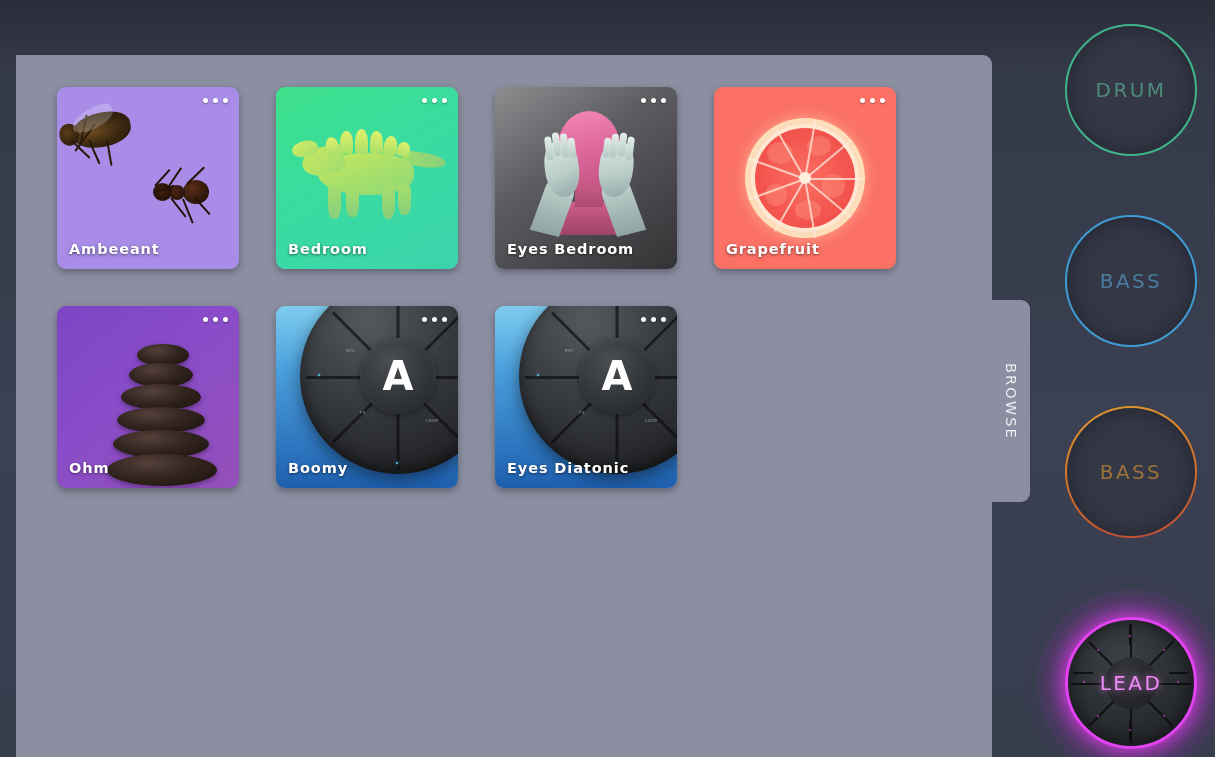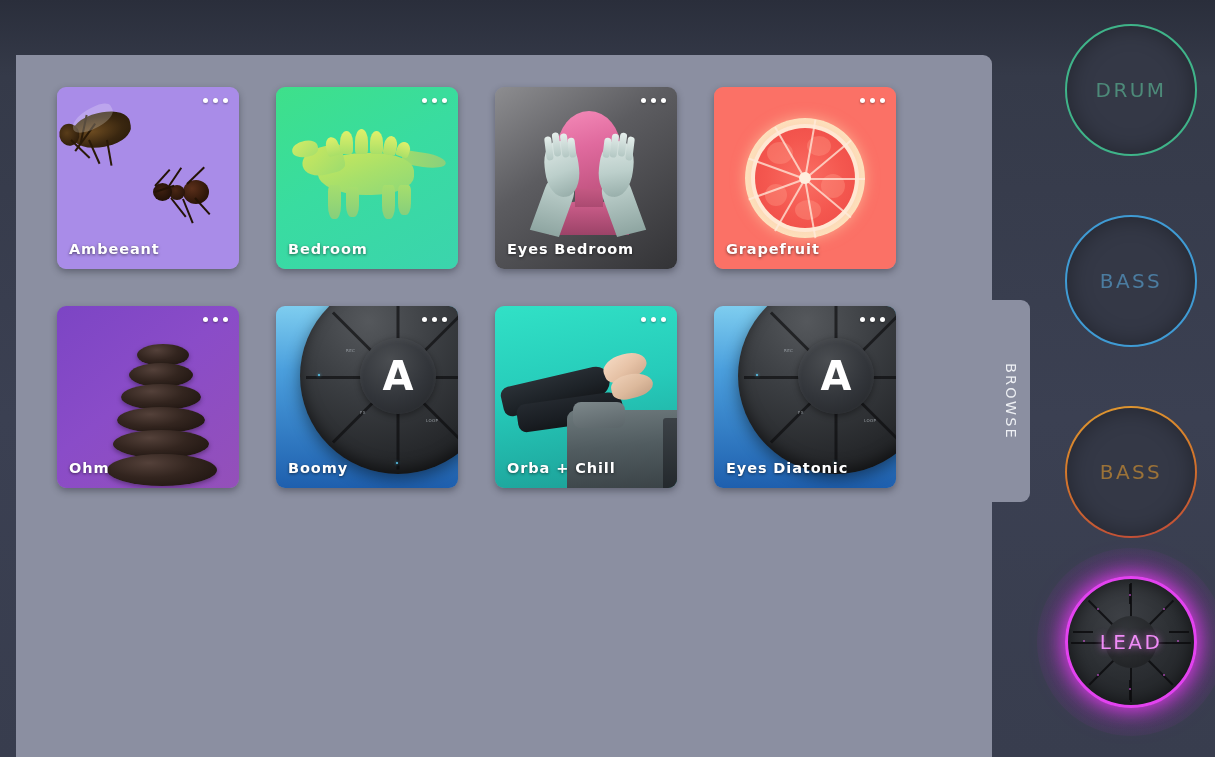--- a/index.html
+++ b/index.html
@@ -413,21 +413,21 @@
     background-image:
       linear-gradient(#343846, #343846),
       linear-gradient(170deg, #e09a30 0%, #d4772b 45%, #bf4a38 100%);
     background-origin: border-box;
     background-clip: padding-box, border-box;
     box-shadow: inset 0 0 22px rgba(0,0,0,0.35);
   }
   #btn-chord .label { color: #9b7238; }
 
   
-  #btn-lead { top: 576px; }
+  #btn-lead { top: 617px; }
   #btn-lead .glow {
     position: absolute;
     left: -28px; top: -28px; right: -28px; bottom: -28px;
     border-radius: 50%;
     background: radial-gradient(circle,
        rgba(232,60,240,0.55) 0%,
        rgba(200,50,220,0.30) 42%,
        rgba(160,40,190,0.12) 64%,
        rgba(120,30,150,0.0) 80%);
     z-index: 0;
@@ -641,38 +641,20 @@
         </div>
       </div>
       <div class="card-menu">
           <i></i>
           <i></i>
           <i></i>
         </div>
       <div class="card-title">Boomy</div>
     </div>
 
-    <div class="preset-card">
-      <div class="card-art">
-        <div class="oc-wall"></div>
-        <div class="oc-leg1"></div>
-        <div class="oc-leg2"></div>
-        <div class="oc-foot1"></div>
-        <div class="oc-foot2"></div>
-        <div class="oc-couch"></div>
-        <div class="oc-cushion"></div>
-        <div class="oc-side"></div>
-      </div>
-      <div class="card-menu">
-          <i></i>
-          <i></i>
-          <i></i>
-        </div>
-      <div class="card-title">Orba + Chill</div>
-    </div>
 
     <div class="preset-card">
       <div class="card-art">
         <div class="bg-orba"></div>
         <div class="orba-dev" style="left:24px;top:-28px;width:196px;height:196px;">
           <div class="orba-spoke" style="width:92px;height:3px;transform:rotate(0deg);"></div>
           <div class="orba-spoke" style="width:92px;height:3px;transform:rotate(45deg);"></div>
           <div class="orba-spoke" style="width:92px;height:3px;transform:rotate(90deg);"></div>
           <div class="orba-spoke" style="width:92px;height:3px;transform:rotate(135deg);"></div>
           <div class="orba-spoke" style="width:92px;height:3px;transform:rotate(180deg);"></div>

